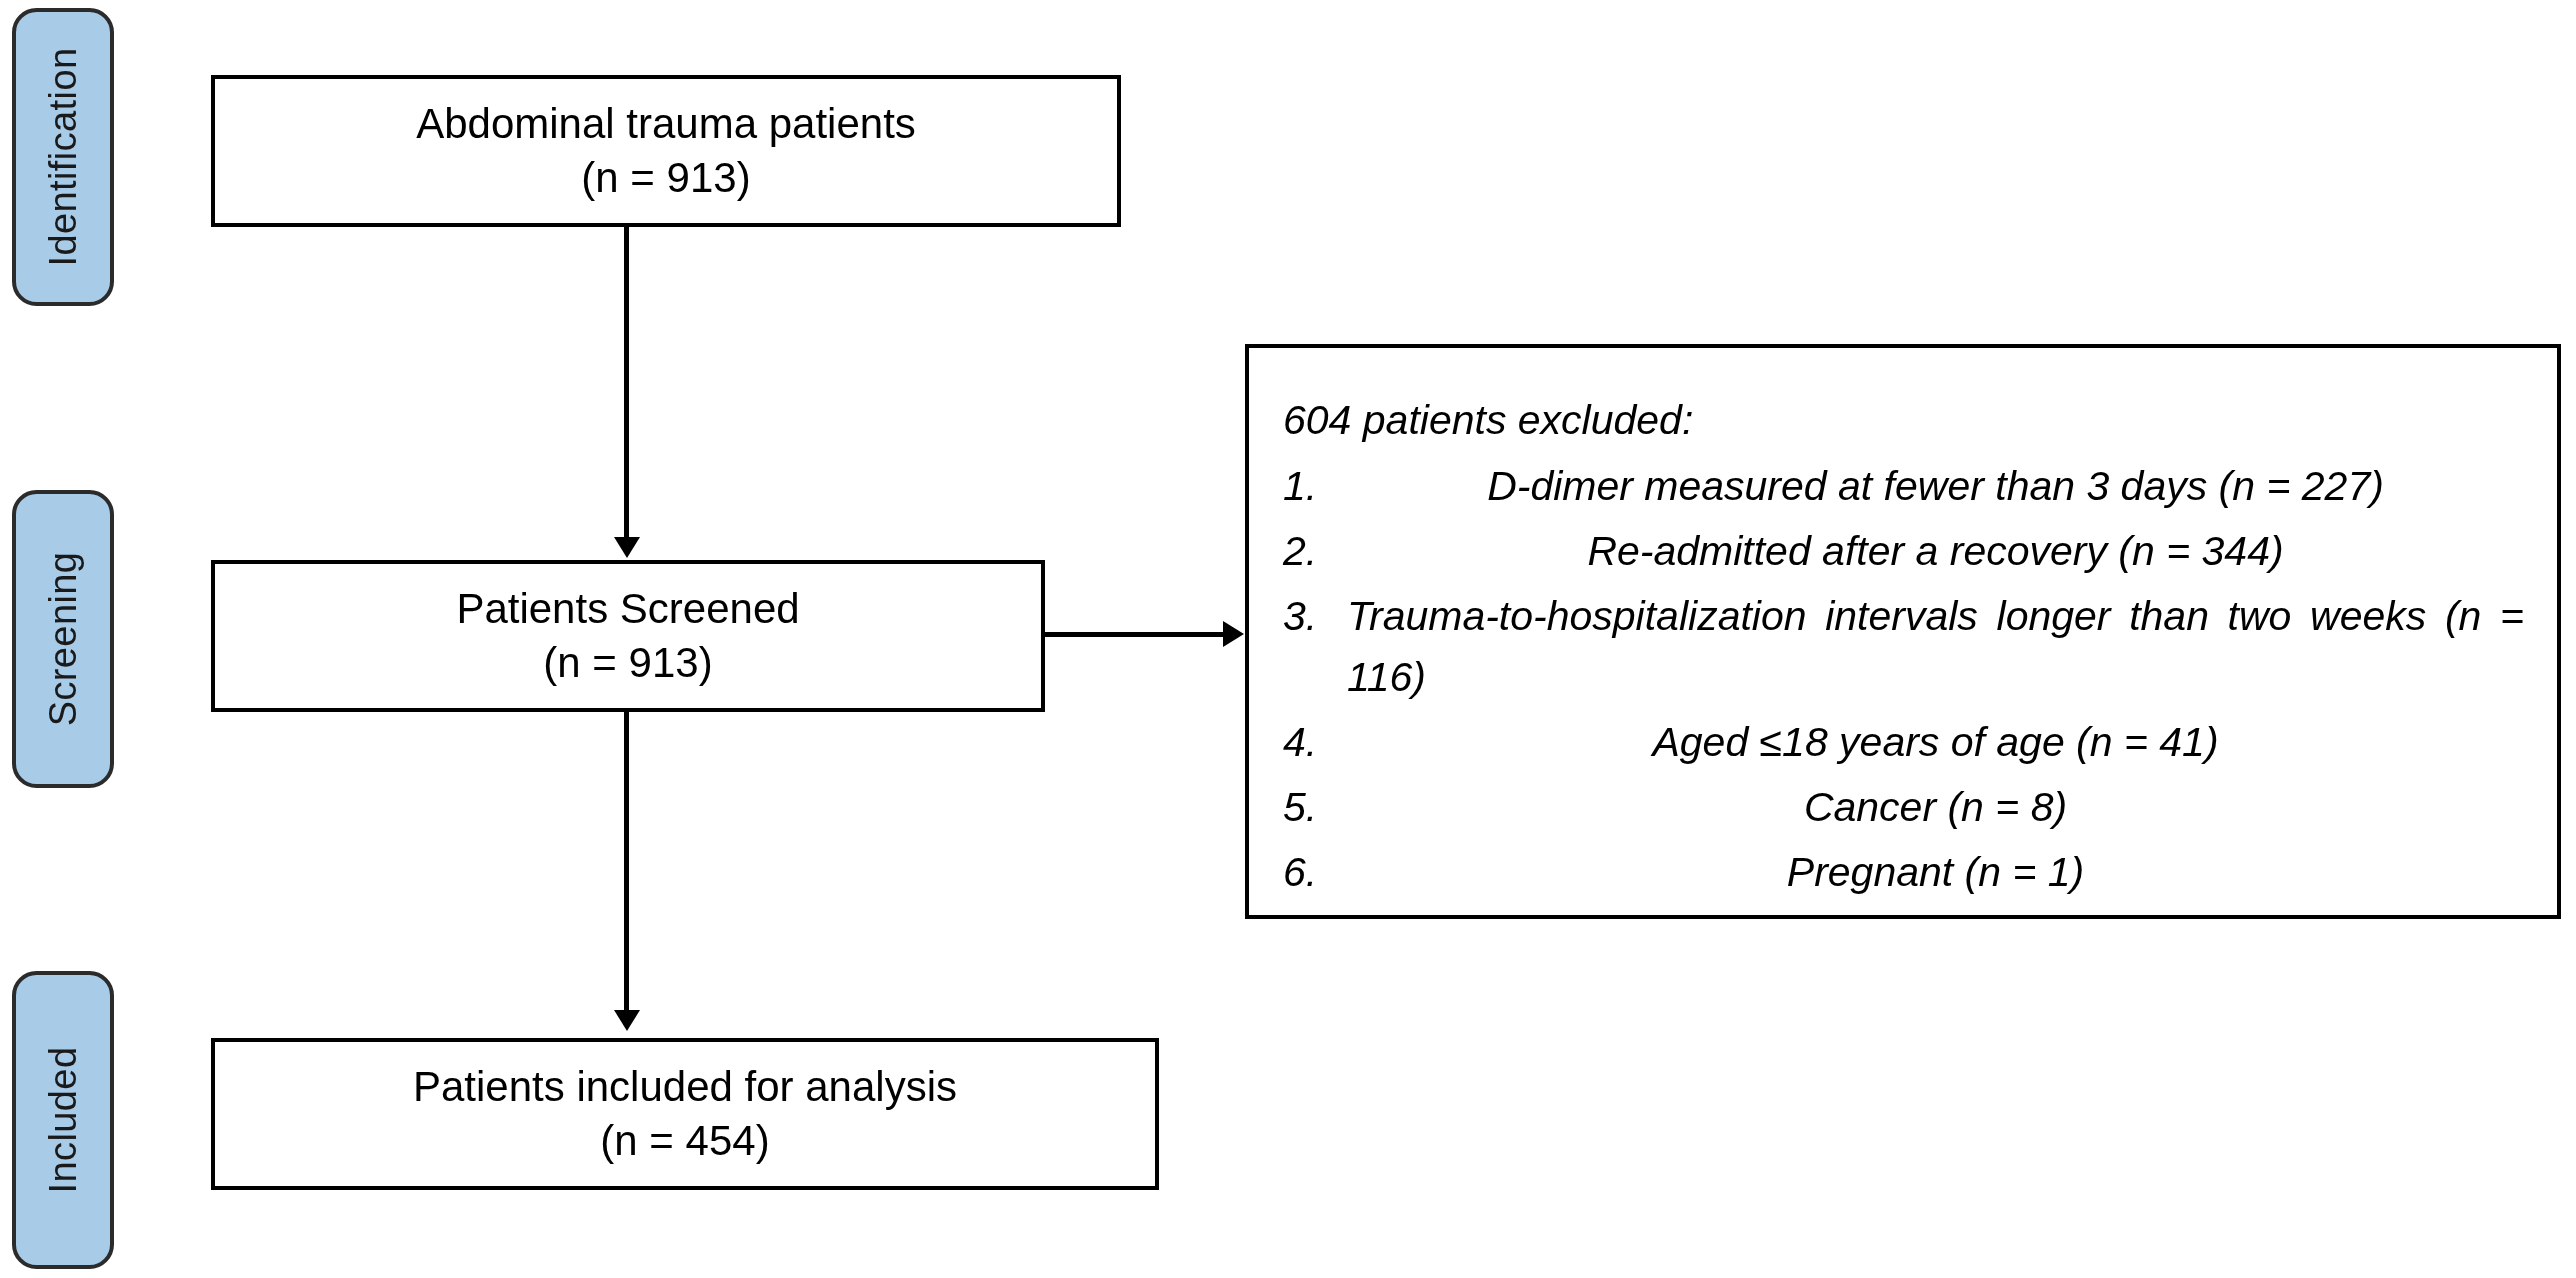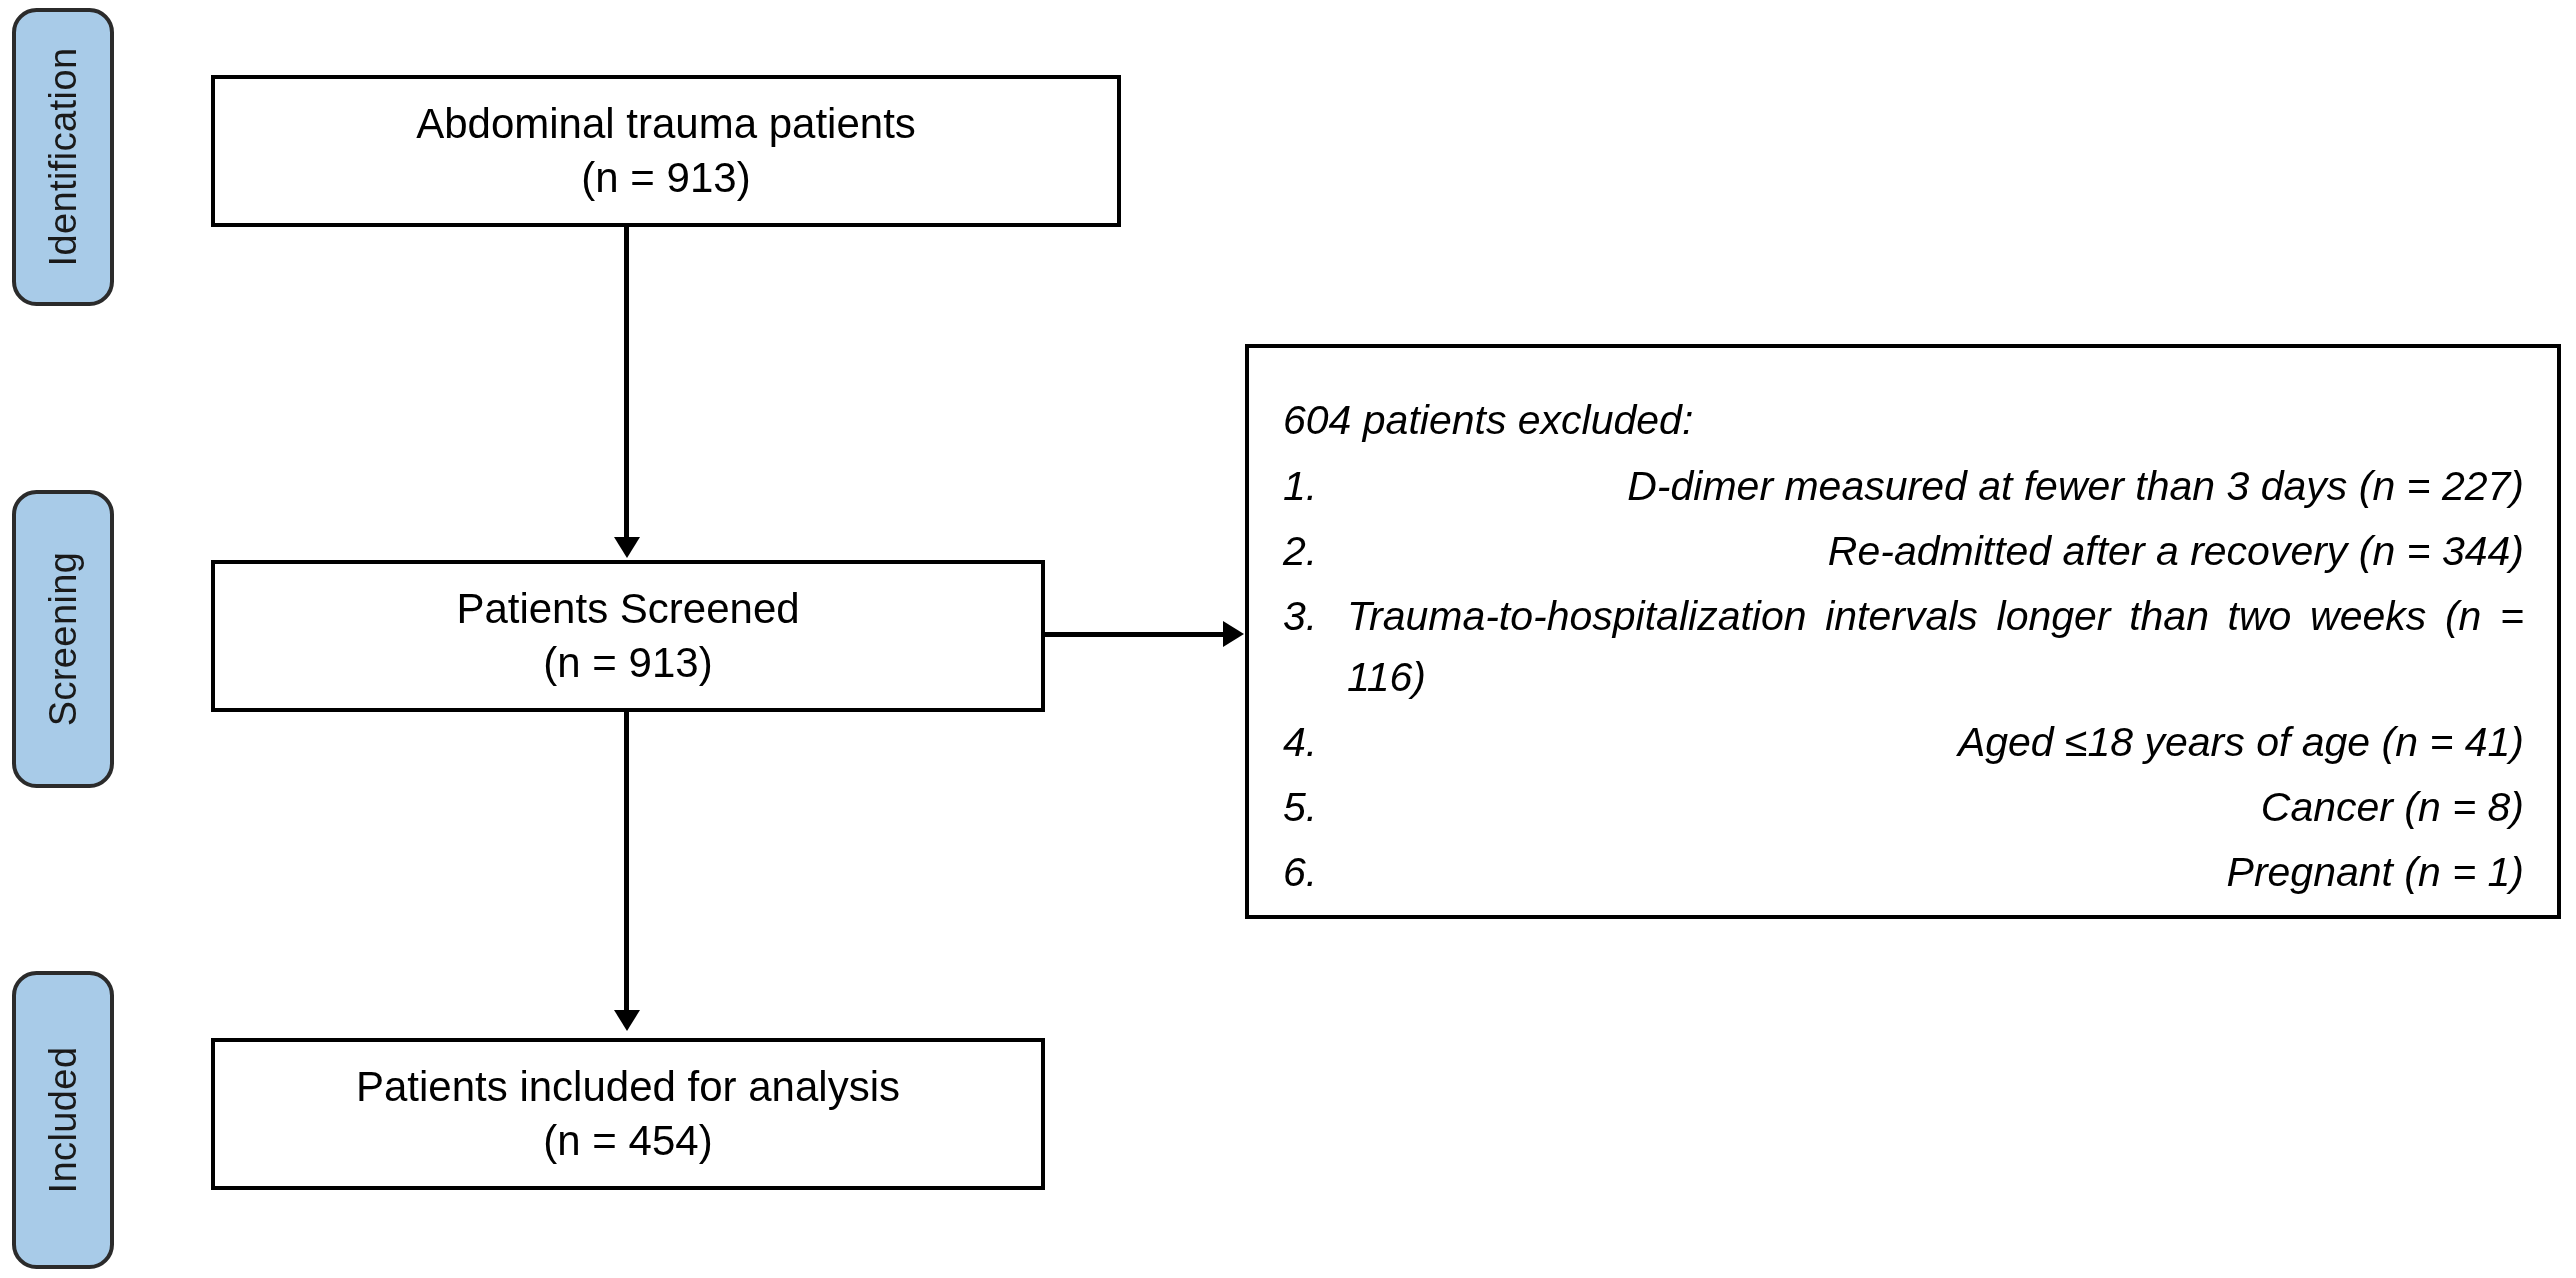--- a/index.html
+++ b/index.html
@@ -81,21 +81,21 @@
   }
   .excl-num {
     flex: 0 0 64px;
     text-align: left;
   }
   .excl-text {
     flex: 1 1 auto;
     text-align: justify;
     text-justify: inter-word;
   }
-  .excl-text.nowrap { white-space: nowrap; text-align: right; }
+  .excl-text.nowrap { white-space: nowrap; text-align: center; }
 
   
   .connector { position: absolute; }
   .v-line {
     background: #000000;
     width: 4.9px;
   }
   .h-line {
     background: #000000;
     height: 4.9px;
@@ -142,21 +142,21 @@
     <span class="line">Patients Screened</span>
     <span class="line">(n = 913)</span>
   </div>
 
   <div class="connector h-line" style="left:1045px; top:632px; width:181px;"></div>
   <div class="connector arrow-right" style="left:1223px; top:621px;"></div>
 
   <div class="connector v-line" style="left:624px; top:712px; height:300px;"></div>
   <div class="connector arrow-down" style="left:614px; top:1010px;"></div>
 
-  <div class="flow-box" style="left:211px; top:1038px; width:834px; height:152px;">
+  <div class="flow-box" style="left:211px; top:1038px; width:948px; height:152px;">
     <span class="line">Patients included for analysis</span>
     <span class="line">(n = 454)</span>
   </div>
 
   <div class="excl-box" style="left:1245px; top:344px; width:1316px; height:575px;font-style:italic;">
     <p class="excl-heading">604 patients excluded:</p>
     <ul class="excl-list">
       <li class="excl-item">
         <span class="excl-num">1.</span>
         <span class="excl-text nowrap">D-dimer measured at fewer than 3 days (n = 227)</span>

